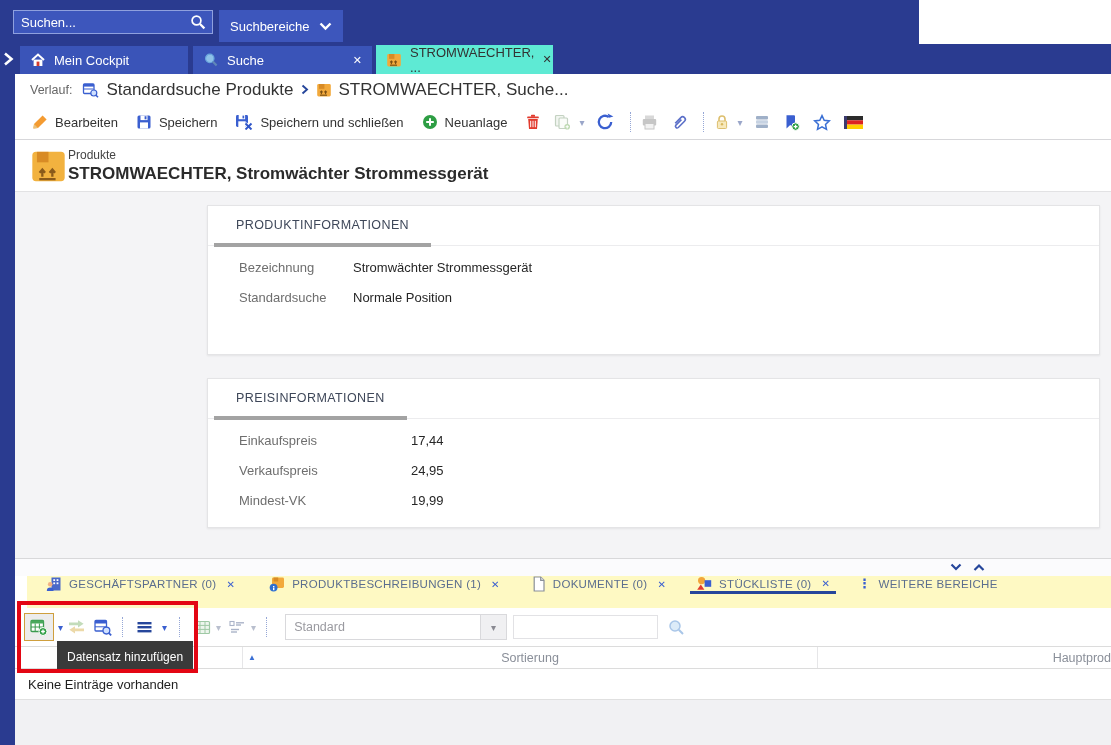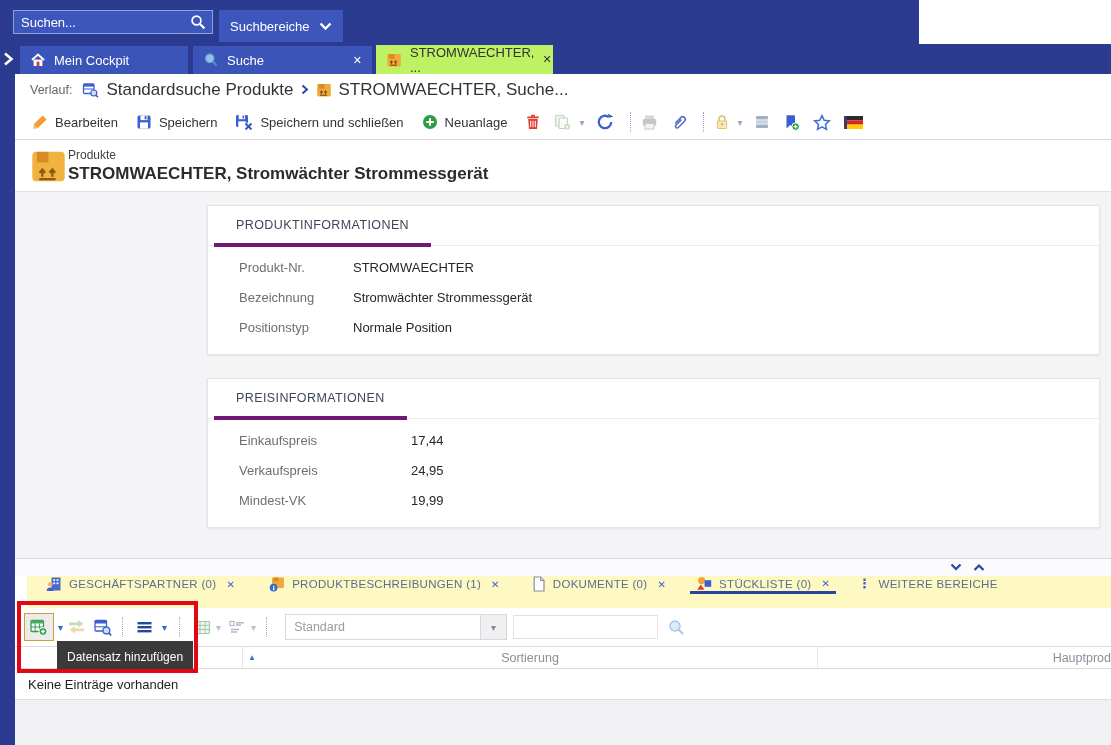--- a/index.html
+++ b/index.html
@@ -13,21 +13,21 @@
 .searchbox input{flex:1;min-width:0;background:transparent;border:none;outline:none;color:#fff;font-size:13px;padding:0 7px;font-family:inherit}
 .searchbox input::placeholder{color:#fff;opacity:1}
 .searchbox .mag{margin-right:6px}
 .scopebtn{position:absolute;left:219px;top:10px;height:24px;padding:16px 11px;background:#3d56bc;color:#fff;font-size:13px;display:flex;align-items:center;gap:9px;cursor:pointer}
 
 
 .tabbar{position:absolute;left:0;top:44px;width:1111px;height:30px;background:#2a3b90}
 .tab-overflow{position:absolute;left:3px;top:8px}
 .tab{position:absolute;top:2px;height:28px;display:flex;align-items:center;gap:8px;padding:0 10px;font-size:13px;color:#fff;background:#3a54b8;cursor:pointer}
 .tab .tclose{margin-left:auto;font-size:11px;font-weight:bold;color:#fff}
-.tab.active{top:1px;height:29px;background:#bef264;color:#333}
+.tab.active{top:1px;height:29px;background:#5eead4;color:#333}
 .tab.active .tclose{color:#333}
 .tab1{left:20px;width:168px}
 .tab2{left:193px;width:179px}
 .tab3{left:376px;width:177px}
 
 
 .left-rail{position:absolute;left:0;top:74px;width:15px;height:671px;background:#2a3b90}
 .main{position:absolute;left:15px;top:74px;width:1096px;height:671px;background:#fff}
 
 
@@ -46,21 +46,21 @@
 .titleband{position:absolute;left:0;top:67px;width:100%;height:51px;background:#fff;border-bottom:1px solid #e2e2e4}
 .titleband .bigicon{position:absolute;left:15px;top:7px}
 .rec-type{position:absolute;left:53px;top:7px;font-size:12px;color:#444}
 .rec-title{position:absolute;left:53px;top:23px;font-size:17px;font-weight:bold;color:#2b2b2b}
 
 
 .content{position:absolute;left:0;top:118px;width:100%;height:366px;background:#f4f4f6}
 .card{position:absolute;left:192px;width:893px;height:150px;background:#fff;border:1px solid #e4e4e6;box-shadow:0 1px 2px rgba(0,0,0,.07)}
 .card.c1{top:13px}.card.c2{top:186px}
 .card-head{position:relative;height:40px;border-bottom:1px solid #ececee}
-.htab{position:absolute;left:6px;top:0;height:41px;padding:0 22px;display:flex;align-items:center;font-size:12.5px;letter-spacing:.4px;color:#3e4759;border-bottom:4px solid #701a75;z-index:1;cursor:pointer}
+.htab{position:absolute;left:6px;top:0;height:41px;padding:0 22px;display:flex;align-items:center;font-size:12.5px;letter-spacing:.4px;color:#3e4759;border-bottom:4px solid #a3a3a3;z-index:1;cursor:pointer}
 .fields{padding:6px 0 0 31px}
 .frow{display:flex;align-items:center;height:30px;font-size:13px}
 .frow .lbl{width:114px;color:#6e6e6e}
 .card.c2 .frow .lbl{width:172px}
 .frow .val{color:#262626}
 
 
 .collapse{position:absolute;left:0;top:484px;width:100%;height:18px;background:#fbfbfd;border-top:1px solid #d8d8da}
 .chev{position:absolute;top:4px;cursor:pointer}
 .chev.dn{left:935px}.chev.up{left:958px}
@@ -325,29 +325,25 @@
       <div class="rec-title">STROMWAECHTER, Stromwächter Strommessgerät</div>
     </div>
 
     <div class="content">
       <div class="card c1">
         <div class="card-head">
           <span class="htab">PRODUKTINFORMATIONEN</span>
         </div>
         <div class="fields">
           <div class="frow">
-              <span class="lbl">Produkt-Nr.</span>
-              <span class="val">STROMWAECHTER</span>
-            </div>
-          <div class="frow">
               <span class="lbl">Bezeichnung</span>
               <span class="val">Stromwächter Strommessgerät</span>
             </div>
           <div class="frow">
-              <span class="lbl">Positionstyp</span>
+              <span class="lbl">Standardsuche</span>
               <span class="val">Normale Position</span>
             </div>
         </div>
       </div>
       <div class="card c2">
         <div class="card-head">
           <span class="htab">PREISINFORMATIONEN</span>
         </div>
         <div class="fields">
           <div class="frow">

